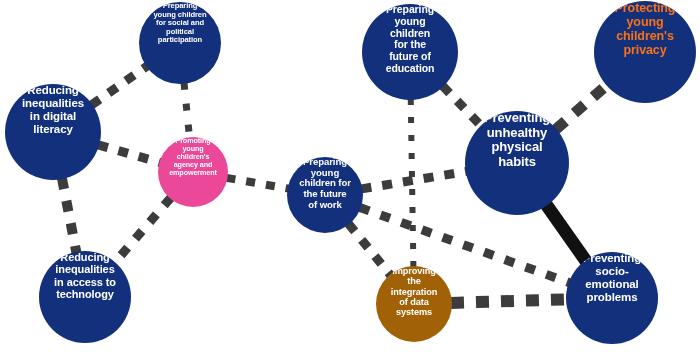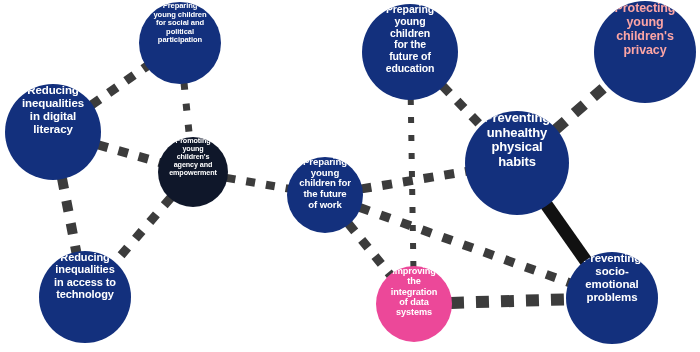--- a/index.html
+++ b/index.html
@@ -85,21 +85,21 @@
 in digital
 literacy</span>
       </div>
       <div class="node" style="left: 139px; top: 2px; width: 82px; height: 82px; background: rgb(19, 48, 125); color: rgb(255, 255, 255); font-size: 7.6px;">
         <span class="label">Preparing
 young children
 for social and
 political
 participation</span>
       </div>
-      <div class="node" style="left: 158px; top: 137px; width: 70px; height: 70px; background: #0f172a; color: rgb(255, 255, 255); font-size: 7.2px;">
+      <div class="node" style="left: 158px; top: 137px; width: 70px; height: 70px; background: #ec4899; color: rgb(255, 255, 255); font-size: 7.2px;">
         <span class="label">Promoting
 young
 children's
 agency and
 empowerment</span>
       </div>
       <div class="node" style="left: 39px; top: 251px; width: 92px; height: 92px; background: rgb(19, 48, 125); color: rgb(255, 255, 255); font-size: 11px;">
         <span class="label">Reducing
 inequalities
 in access to
@@ -119,27 +119,27 @@
 for the
 future of
 education</span>
       </div>
       <div class="node" style="left: 465px; top: 111px; width: 104px; height: 104px; background: rgb(19, 48, 125); color: rgb(255, 255, 255); font-size: 13px;">
         <span class="label">Preventing
 unhealthy
 physical
 habits</span>
       </div>
-      <div class="node" style="left: 594px; top: 1px; width: 102px; height: 102px; background: rgb(19, 48, 125); color: #fca5a5; font-size: 12.5px;">
+      <div class="node" style="left: 594px; top: 1px; width: 102px; height: 102px; background: rgb(19, 48, 125); color: #f97316; font-size: 12.5px;">
         <span class="label">Protecting
 young
 children's
 privacy</span>
       </div>
-      <div class="node" style="left: 376px; top: 266px; width: 76px; height: 76px; background: #ec4899; color: rgb(255, 255, 255); font-size: 9.2px;">
+      <div class="node" style="left: 376px; top: 266px; width: 76px; height: 76px; background: #a16207; color: rgb(255, 255, 255); font-size: 9.2px;">
         <span class="label">Improving
 the
 integration
 of data
 systems</span>
       </div>
       <div class="node" style="left: 566px; top: 252px; width: 92px; height: 92px; background: rgb(19, 48, 125); color: rgb(255, 255, 255); font-size: 11.5px;">
         <span class="label">Preventing
 socio-
 emotional

